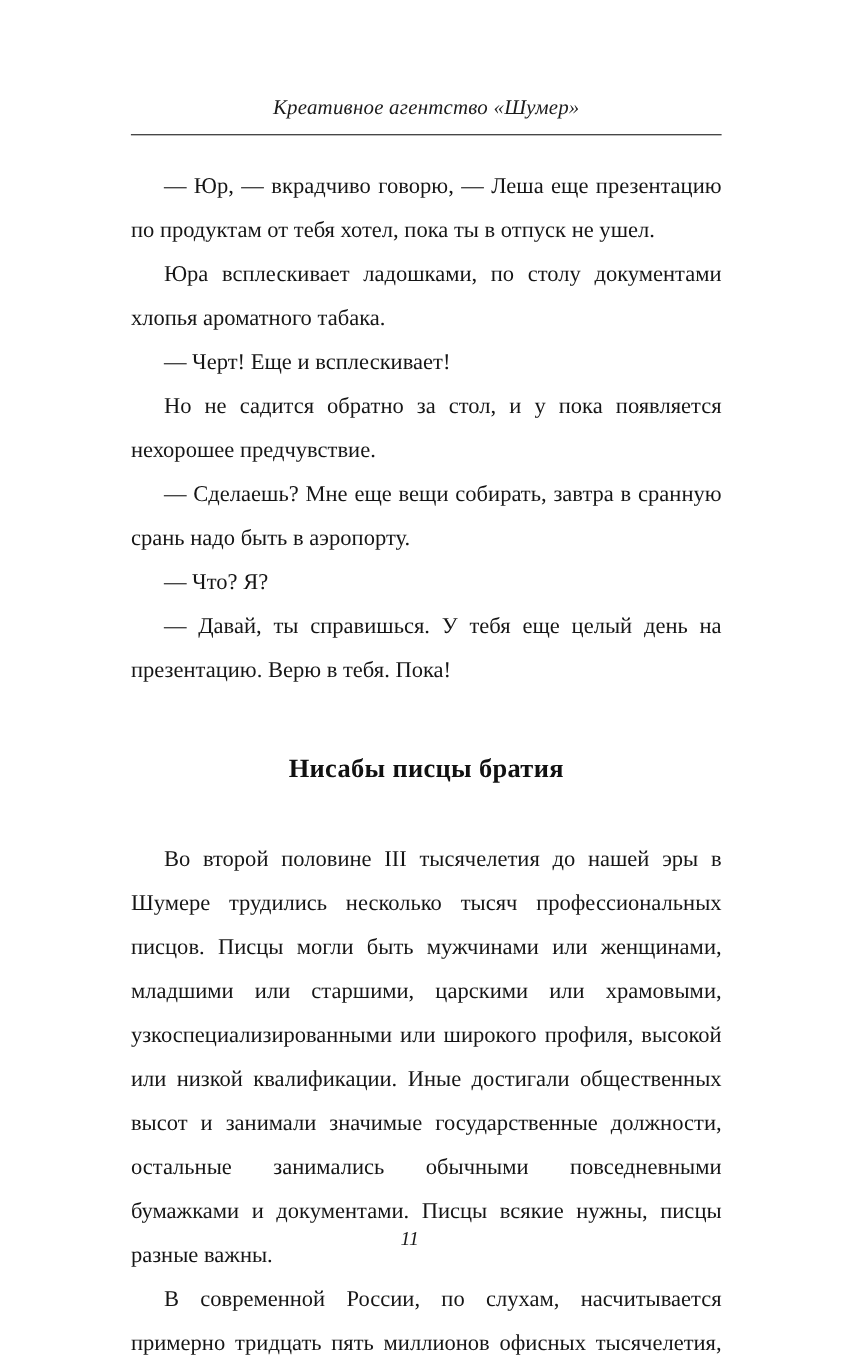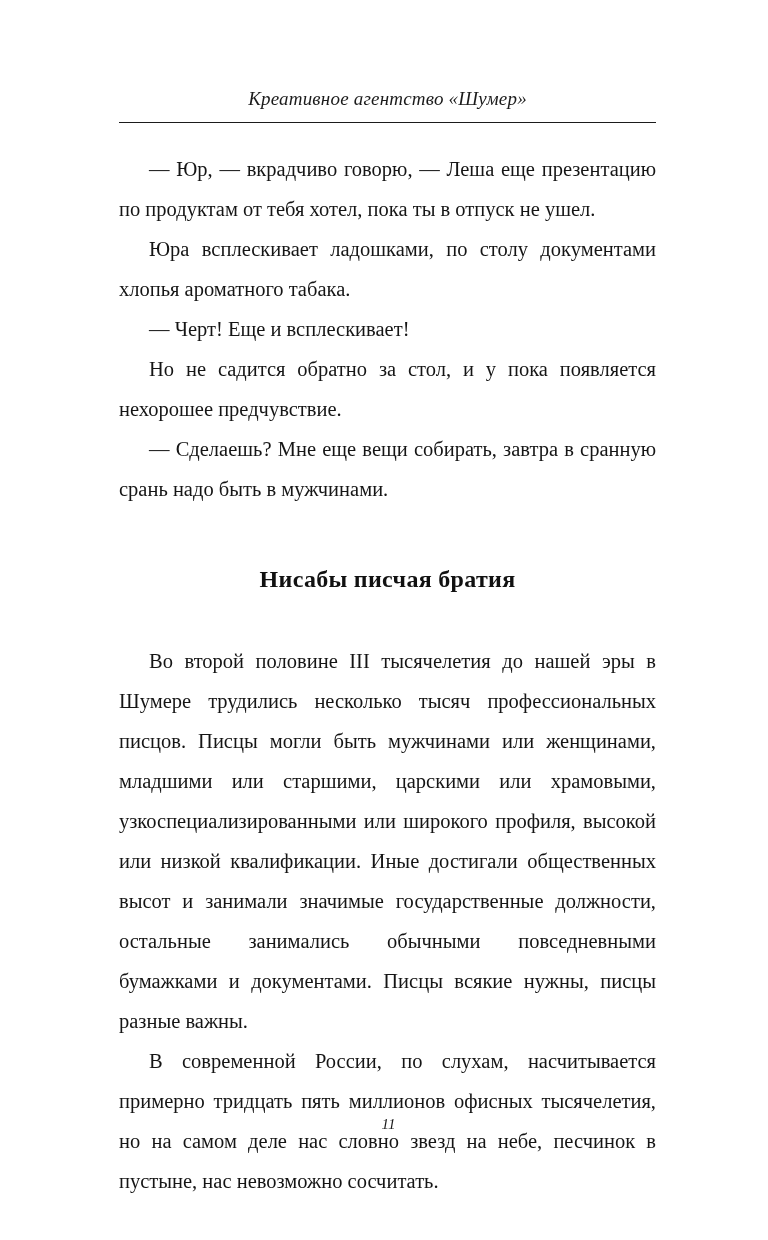--- a/index.html
+++ b/index.html
@@ -55,48 +55,50 @@
       font-weight: bold;
       text-align: center;
       text-indent: 0;
       margin: 50px 0 42px 0;
       letter-spacing: 0.3px;
       color: #111111;
     }
     .page-number {
       position: absolute;
       top: 1116px;
-      left: 96px;
+      left: 80px;
       width: 537px;
       text-align: center;
       font-style: italic;
-      font-size: 15px;
+      font-size: 18px;
       color: #1b1b1b;
     }
   </style>
 </head>
 <body>
 
 <div class="book-page">
 
   <div class="text-column">
 
     <div class="running-header">Креативное агентство «Шумер»</div>
 
     <hr class="header-rule">
 
     <div class="body-text">
 
       <p>— Юр, — вкрадчиво говорю, — Леша еще презентацию по продуктам от тебя хотел, пока ты в отпуск не ушел.</p>
       <p>Юра всплескивает ладошками, по столу документами хлопья ароматного табака.</p>
       <p>— Черт! Еще и всплескивает!</p>
       <p>Но не садится обратно за стол, и у пока появляется нехорошее предчувствие.</p>
-      <p>— Сделаешь? Мне еще вещи собирать, завтра в сранную срань надо быть в мужчинами.</p>
+      <p>— Сделаешь? Мне еще вещи собирать, завтра в сранную срань надо быть в аэропорту.</p>
+      <p>— Что? Я?</p>
+      <p>— Давай, ты справишься. У тебя еще целый день на презентацию. Верю в тебя. Пока!</p>
 
-      <h2 class="section-title">Нисабы писчая братия</h2>
+      <h2 class="section-title">Нисабы писцы братия</h2>
 
       <p>Во второй половине III тысячелетия до нашей эры в Шумере трудились несколько тысяч профессиональных писцов. Писцы могли быть мужчинами или женщинами, младшими или старшими, царскими или храмовыми, узкоспециализированными или широкого профиля, высокой или низкой квалификации. Иные достигали общественных высот и занимали значимые государственные должности, остальные занимались обычными повседневными бумажками и документами. Писцы всякие нужны, писцы разные важны.</p>
       <p>В современной России, по слухам, насчитывается примерно тридцать пять миллионов офисных тысячелетия, но на самом деле нас словно звезд на небе, песчинок в пустыне, нас невозможно сосчитать.</p>
 
     </div>
 
   </div>
 
   <div class="page-number">11</div>
 

